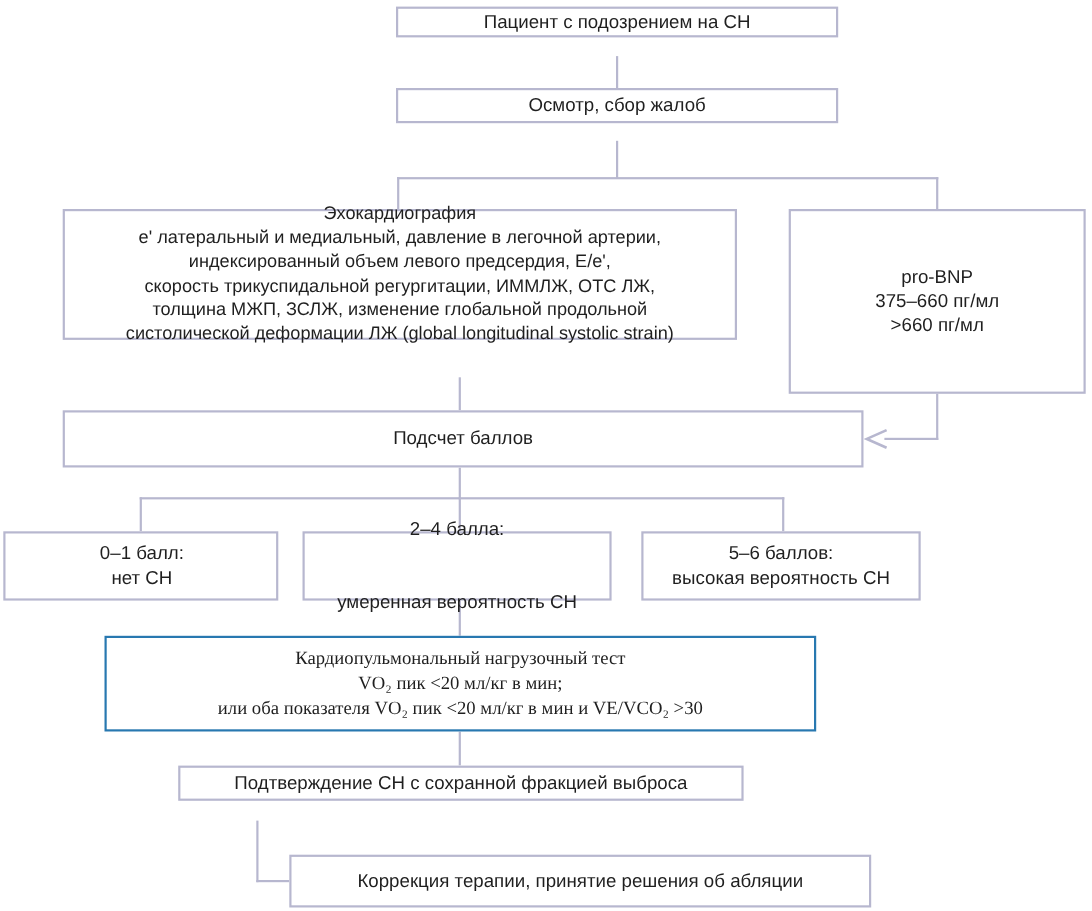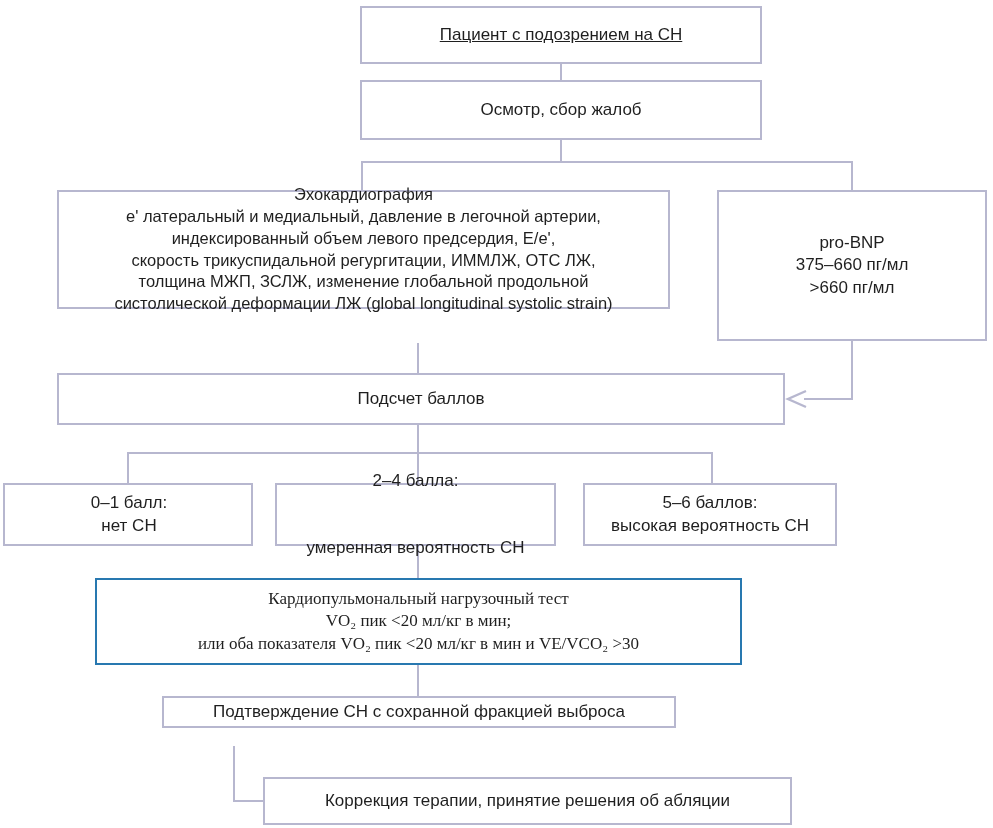--- a/index.html
+++ b/index.html
@@ -40,24 +40,24 @@
     background: #b7b7cf;
   }
   .conn.v { width: 2px; }
   .conn.h { height: 2px; }
   .arrowhead {
     position: absolute;
     width: 22px;
     height: 20px;
   }
   
-  #node-patient     { left: 360px; top: 6px;   width: 402px; height: 58px; text-decoration: underline; }
-  #node-exam        { left: 360px; top: 80px;  width: 402px; height: 60px; }
+  #node-patient     { left: 360px; top: 6px;   width: 402px; height: 28px; }
+  #node-exam        { left: 360px; top: 80px;  width: 402px; height: 32px; }
   #node-echo        { left: 57px;  top: 190px; width: 613px; height: 119px; font-size: 16.5px; line-height: 1.32; }
-  #node-probnp      { left: 717px; top: 190px; width: 270px; height: 151px; }
+  #node-probnp      { left: 717px; top: 190px; width: 270px; height: 168px; }
   #node-score       { left: 57px;  top: 373px; width: 728px; height: 52px; }
   #node-score-low   { left: 3px;   top: 483px; width: 250px; height: 63px; padding-left: 12px; }
   #node-score-mid   { left: 275px; top: 483px; width: 281px; height: 63px; gap: 45px; }
   #node-score-high  { left: 583px; top: 483px; width: 254px; height: 63px; }
   #node-cpet        { left: 95px;  top: 578px; width: 647px; height: 87px; }
   #node-confirm     { left: 162px; top: 696px; width: 514px; height: 32px; }
   #node-correction  { left: 263px; top: 777px; width: 529px; height: 48px; }
   
   #c-v1  { left: 560px; top: 51px;  height: 29px; }
   #c-v2  { left: 560px; top: 128px; height: 34px; }

